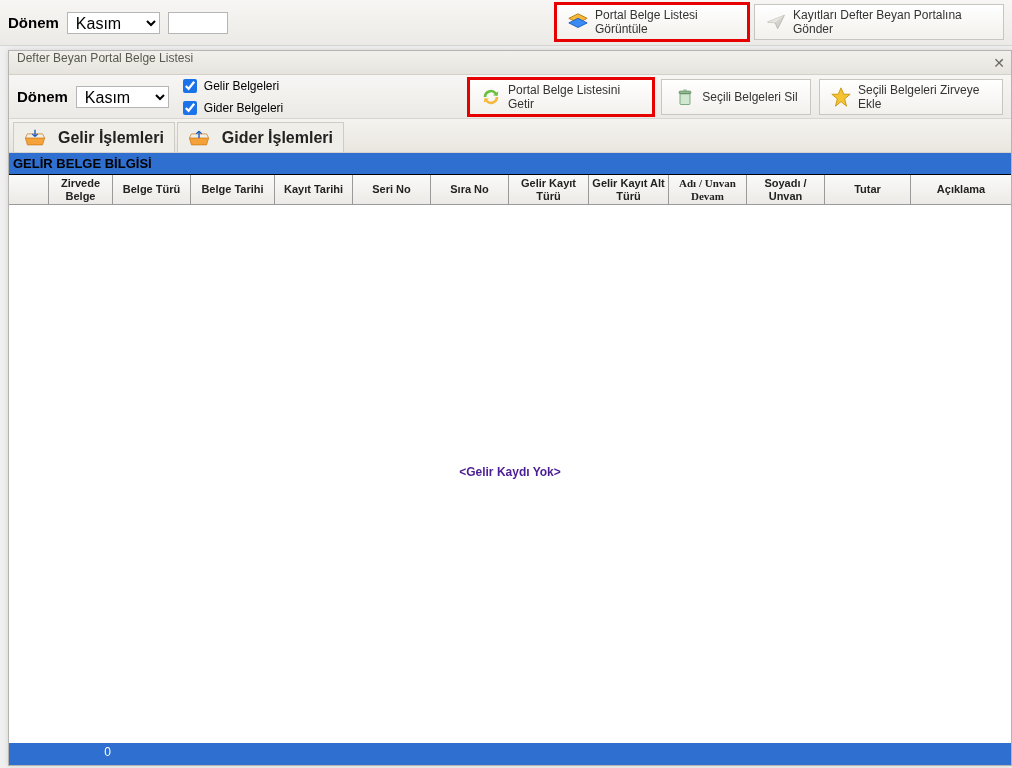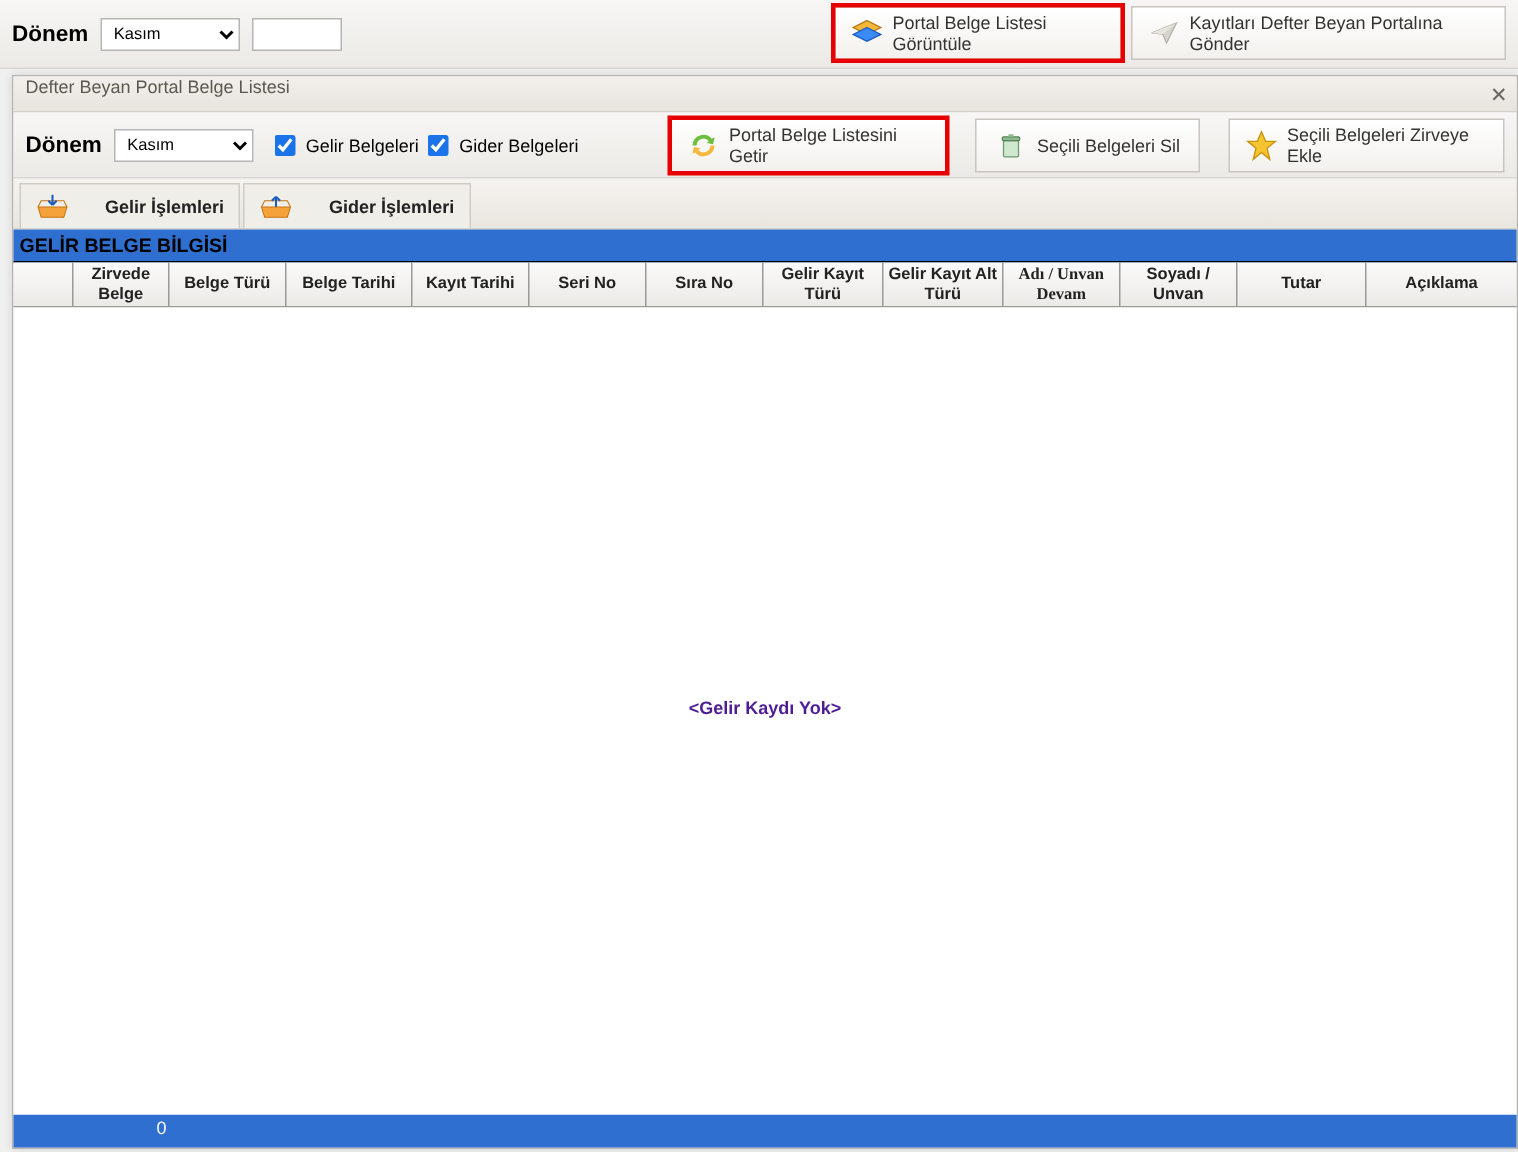--- a/index.html
+++ b/index.html
@@ -27,21 +27,21 @@
   .donem-label {
     font-weight: bold;
     font-size: 15px;
     margin-right: 8px;
   }
   .donem-select {
     width: 93px;
     height: 22px;
     border: 1px solid #b5b5b5;
     background: #fff;
-    font-size: 11px;
+    font-size: 16px;
     padding: 1px 4px;
   }
   .empty-input {
     width: 60px;
     height: 22px;
     border: 1px solid #b5b5b5;
     background: #fff;
     margin-left: 8px;
     padding: 1px 4px;
     font-size: 12px;
@@ -115,54 +115,54 @@
     background: linear-gradient(#f7f6f4, #eceae6);
     border-bottom: 1px solid #d8d6d2;
     display: flex;
     align-items: center;
     padding: 0 8px;
     position: relative;
   }
   .checks {
     margin-left: 10px;
     display: flex;
-    flex-direction: row;
+    flex-direction: column;
     gap: 2px;
     font-size: 12px;
   }
   .checks label { display: flex; align-items: center; gap: 4px; }
   input[type=checkbox] {
     width: 14px; height: 14px; accent-color: #1a73e8;
   }
   .fb-right {
     position: absolute;
     right: 8px; top: 4px;
-    display: flex; gap: 19px;
+    display: flex; gap: 8px;
   }
 
   .tabs-row {
     height: 34px;
     background: linear-gradient(#f5f3ef, #e9e6e0);
     border-bottom: 1px solid #d6d3cd;
     display: flex;
     align-items: flex-end;
     padding: 0 4px;
     gap: 2px;
   }
   .tab {
     height: 30px;
     background: #f0eee9;
     border: 1px solid #cfccc6;
     border-bottom: none;
     display: flex;
     align-items: center;
-    gap: 24px;
+    gap: 12px;
     padding: 0 10px;
     font-weight: bold;
-    font-size: 12px;
+    font-size: 16px;
     color: #222;
   }
 
   .section-header {
     height: 22px;
     background: #2f6fd0;
     color: #000;
     font-weight: bold;
     font-size: 13px;
     display: flex;

